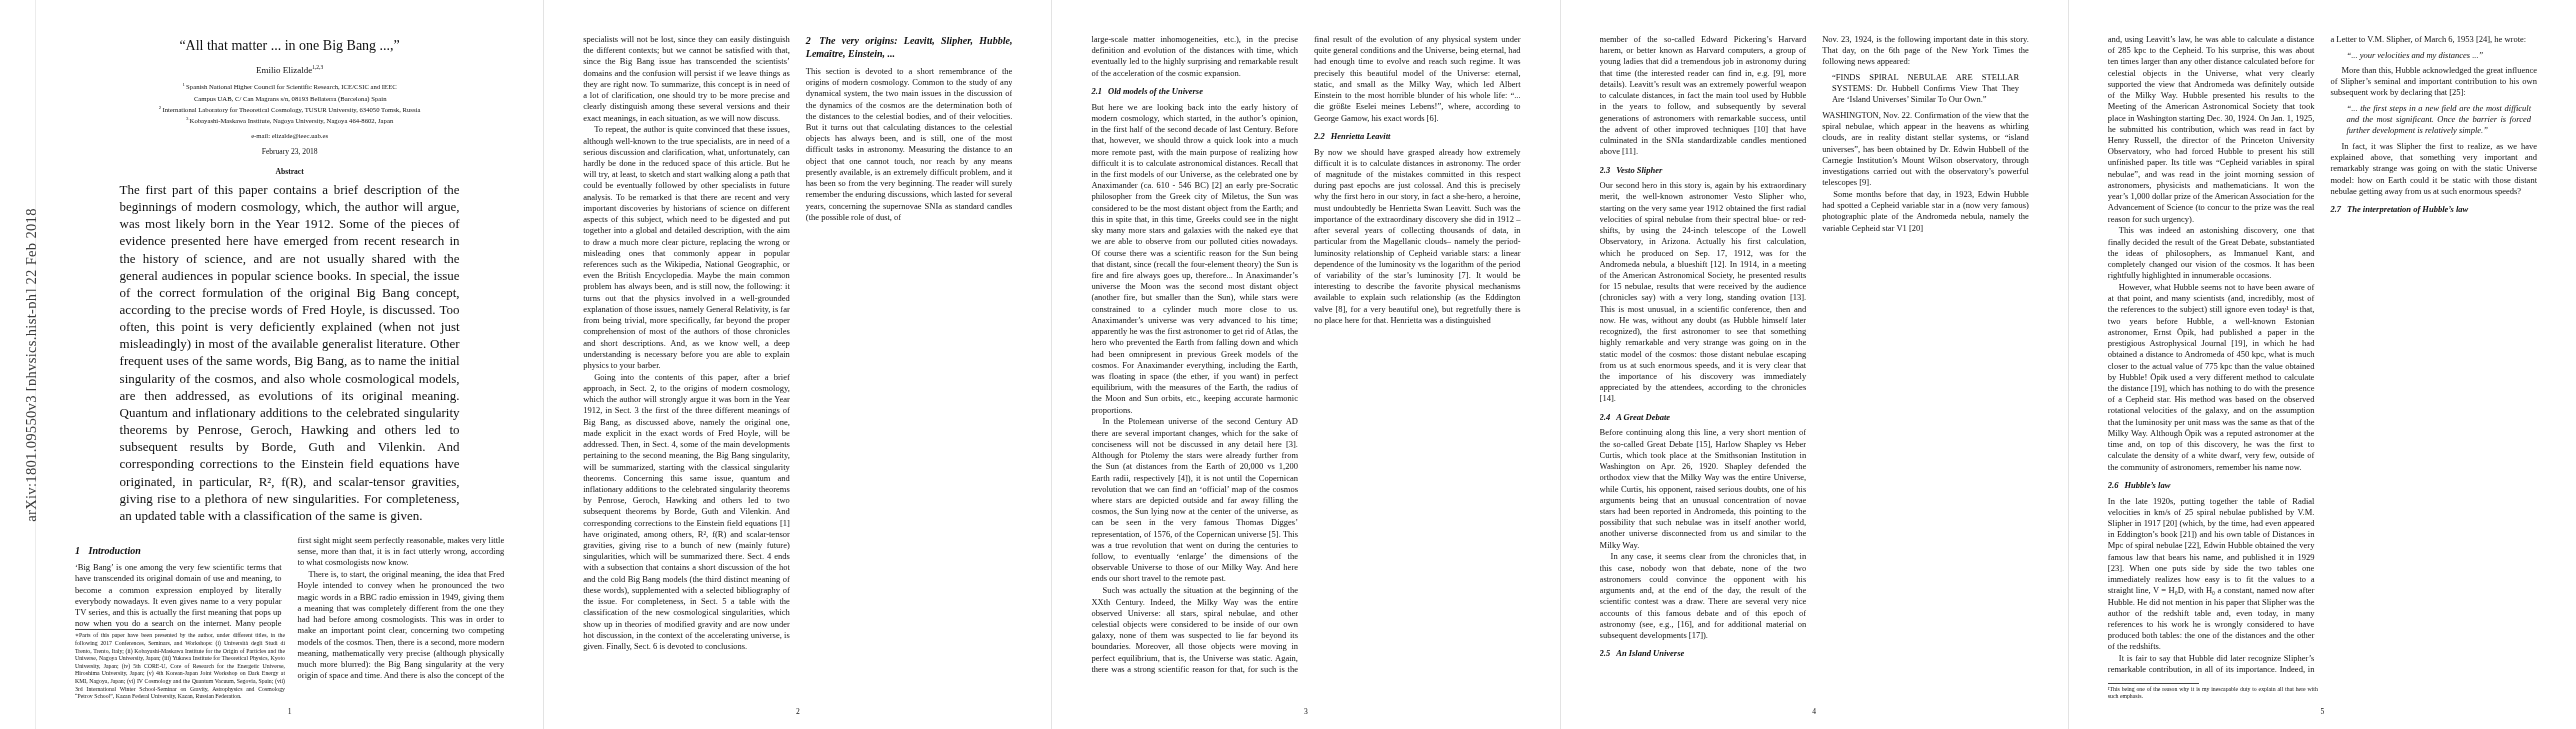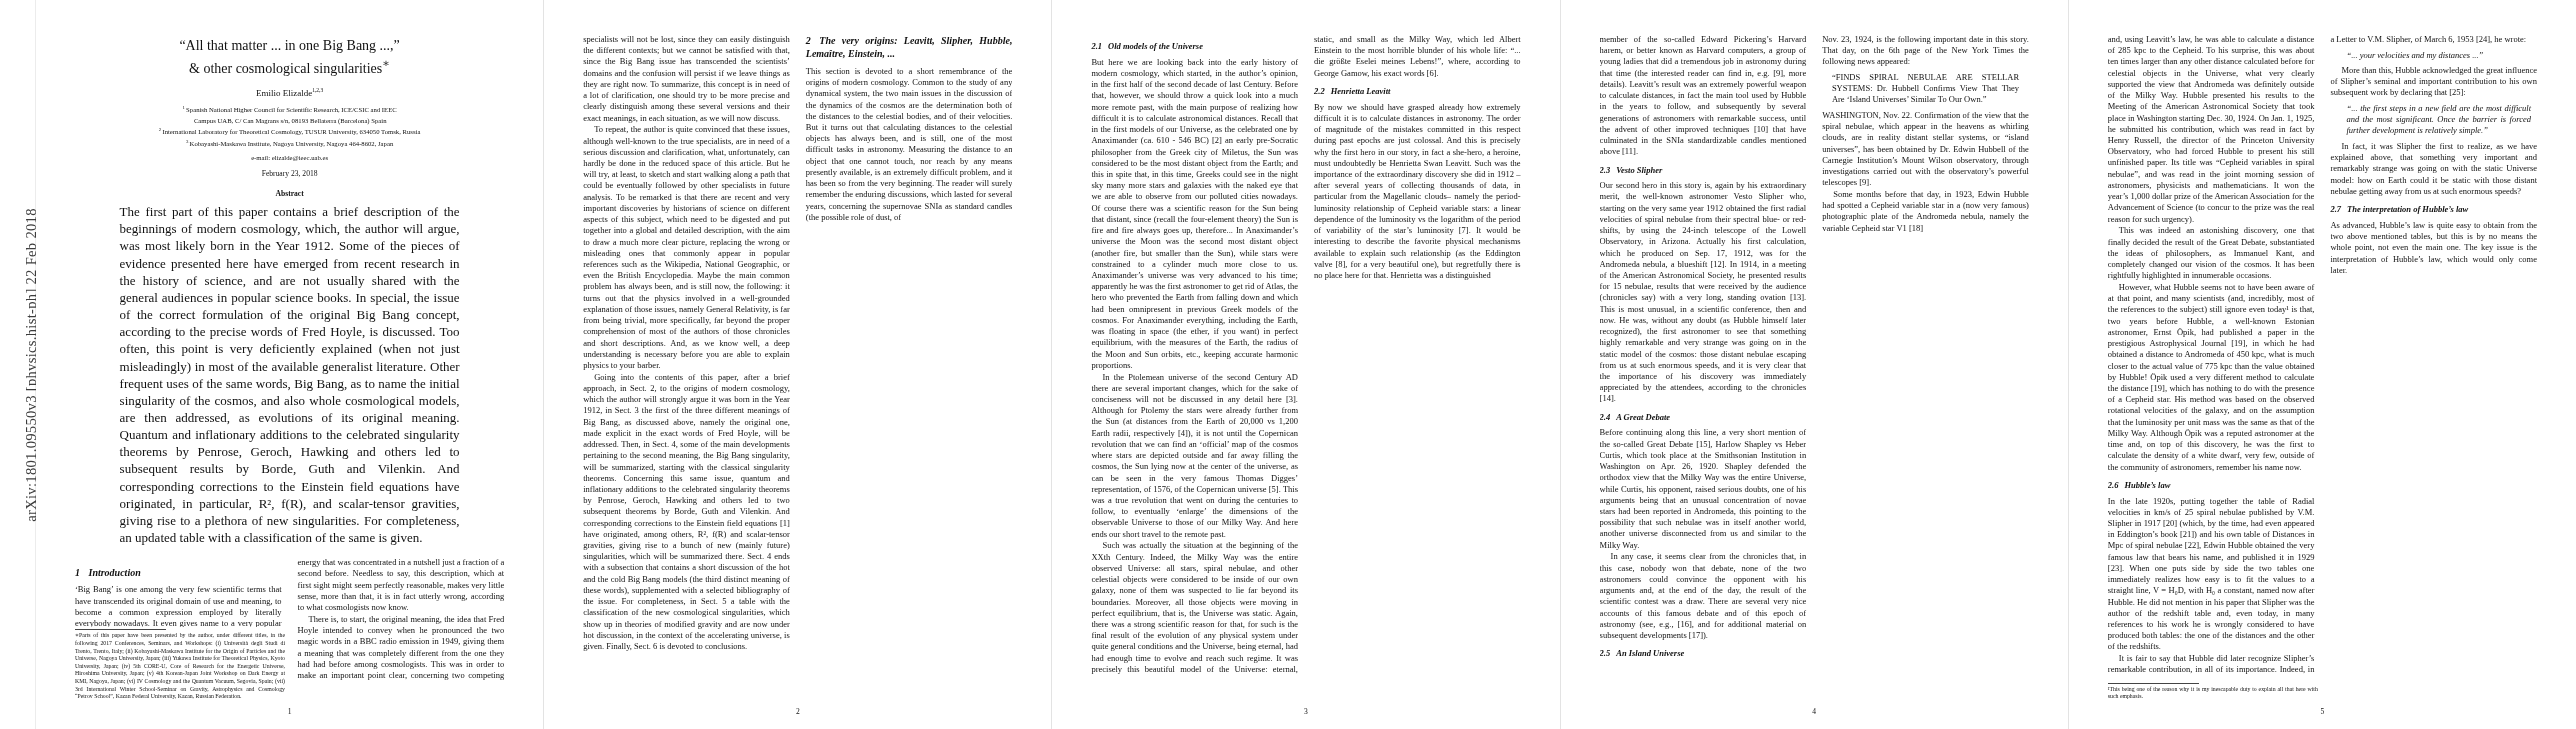--- a/index.html
+++ b/index.html
@@ -52,21 +52,20 @@
   <div class="stamp-zone">
     <div class="arxiv-stamp">arXiv:1801.09550v3  [physics.hist-ph]  22 Feb 2018</div>
   </div>
 
   <div class="pages">
 
     <div class="page">
       <div class="p1-header">
         <div class="paper-title">
           <div>“All that matter ... in one Big Bang ...,”</div>
-          <div><span>&amp; other cosmological singularities</span><sup>∗</sup></div>
         </div>
         <div class="paper-author">
           <span>Emilio Elizalde</span><sup>1,2,3</sup>
         </div>
         <div class="affils">
             <div class="affil"><sup>1</sup><span>Spanish National Higher Council for Scientific Research, ICE/CSIC and IEEC</span></div>
             <div class="affil"><sup></sup><span>Campus UAB, C/ Can Magrans s/n, 08193 Bellaterra (Barcelona) Spain</span></div>
             <div class="affil"><sup>2</sup><span>International Laboratory for Theoretical Cosmology, TUSUR University, 634050 Tomsk, Russia</span></div>
             <div class="affil"><sup>3</sup><span>Kobayashi-Maskawa Institute, Nagoya University, Nagoya 464-8602, Japan</span></div>
           </div>
@@ -94,20 +93,21 @@
           <p>To repeat, the author is quite convinced that these issues, although well-known to the true specialists, are in need of a serious discussion and clarification, what, unfortunately, can hardly be done in the reduced space of this article. But he will try, at least, to sketch and start walking along a path that could be eventually followed by other specialists in future analysis. To be remarked is that there are recent and very important discoveries by historians of science on different aspects of this subject, which need to be digested and put together into a global and detailed description, with the aim to draw a much more clear picture, replacing the wrong or misleading ones that commonly appear in popular references such as the Wikipedia, National Geographic, or even the British Encyclopedia. Maybe the main common problem has always been, and is still now, the following: it turns out that the physics involved in a well-grounded explanation of those issues, namely General Relativity, is far from being trivial, more specifically, far beyond the proper comprehension of most of the authors of those chronicles and short descriptions. And, as we know well, a deep understanding is necessary before you are able to explain physics to your barber.</p>
           <p>Going into the contents of this paper, after a brief approach, in Sect. 2, to the origins of modern cosmology, which the author will strongly argue it was born in the Year 1912, in Sect. 3 the first of the three different meanings of Big Bang, as discussed above, namely the original one, made explicit in the exact words of Fred Hoyle, will be addressed. Then, in Sect. 4, some of the main developments pertaining to the second meaning, the Big Bang singularity, will be summarized, starting with the classical singularity theorems. Concerning this same issue, quantum and inflationary additions to the celebrated singularity theorems by Penrose, Geroch, Hawking and others led to two subsequent theorems by Borde, Guth and Vilenkin. And corresponding corrections to the Einstein field equations [1] have originated, among others, R², f(R) and scalar-tensor gravities, giving rise to a bunch of new (mainly future) singularities, which will be summarized there. Sect. 4 ends with a subsection that contains a short discussion of the hot and the cold Big Bang models (the third distinct meaning of these words), supplemented with a selected bibliography of the issue. For completeness, in Sect. 5 a table with the classification of the new cosmological singularities, which show up in theories of modified gravity and are now under hot discussion, in the context of the accelerating universe, is given. Finally, Sect. 6 is devoted to conclusions.</p>
           <div class="sec h1"><span class="num">2</span><span>The very origins: Leavitt, Slipher, Hubble, Lemaître, Einstein, ...</span></div>
           <p class="noind">This section is devoted to a short remembrance of the origins of modern cosmology. Common to the study of any dynamical system, the two main issues in the discussion of the dynamics of the cosmos are the determination both of the distances to the celestial bodies, and of their velocities. But it turns out that calculating distances to the celestial objects has always been, and is still, one of the most difficult tasks in astronomy. Measuring the distance to an object that one cannot touch, nor reach by any means presently available, is an extremely difficult problem, and it has been so from the very beginning. The reader will surely remember the enduring discussions, which lasted for several years, concerning the supernovae SNIa as standard candles (the possible role of dust, of</p>
         </div>
       <div class="page-number">2</div>
     </div>
 
     <div class="page">
       <div class="cols">
+          <p class="noind">large-scale matter inhomogeneities, etc.), in the precise definition and evolution of the distances with time, which eventually led to the highly surprising and remarkable result of the acceleration of the cosmic expansion.</p>
           <div class="sec h2"><span class="num">2.1</span><span>Old models of the Universe</span></div>
           <p class="noind">But here we are looking back into the early history of modern cosmology, which started, in the author’s opinion, in the first half of the second decade of last Century. Before that, however, we should throw a quick look into a much more remote past, with the main purpose of realizing how difficult it is to calculate astronomical distances. Recall that in the first models of our Universe, as the celebrated one by Anaximander (ca. 610 - 546 BC) [2] an early pre-Socratic philosopher from the Greek city of Miletus, the Sun was considered to be the most distant object from the Earth; and this in spite that, in this time, Greeks could see in the night sky many more stars and galaxies with the naked eye that we are able to observe from our polluted cities nowadays. Of course there was a scientific reason for the Sun being that distant, since (recall the four-element theory) the Sun is fire and fire always goes up, therefore... In Anaximander’s universe the Moon was the second most distant object (another fire, but smaller than the Sun), while stars were constrained to a cylinder much more close to us. Anaximander’s universe was very advanced to his time; apparently he was the first astronomer to get rid of Atlas, the hero who prevented the Earth from falling down and which had been omnipresent in previous Greek models of the cosmos. For Anaximander everything, including the Earth, was floating in space (the ether, if you want) in perfect equilibrium, with the measures of the Earth, the radius of the Moon and Sun orbits, etc., keeping accurate harmonic proportions.</p>
           <p>In the Ptolemean universe of the second Century AD there are several important changes, which for the sake of conciseness will not be discussed in any detail here [3]. Although for Ptolemy the stars were already further from the Sun (at distances from the Earth of 20,000 vs 1,200 Earth radii, respectively [4]), it is not until the Copernican revolution that we can find an ‘official’ map of the cosmos where stars are depicted outside and far away filling the cosmos, the Sun lying now at the center of the universe, as can be seen in the very famous Thomas Digges’ representation, of 1576, of the Copernican universe [5]. This was a true revolution that went on during the centuries to follow, to eventually ‘enlarge’ the dimensions of the observable Universe to those of our Milky Way. And here ends our short travel to the remote past.</p>
           <p>Such was actually the situation at the beginning of the XXth Century. Indeed, the Milky Way was the entire observed Universe: all stars, spiral nebulae, and other celestial objects were considered to be inside of our own galaxy, none of them was suspected to lie far beyond its boundaries. Moreover, all those objects were moving in perfect equilibrium, that is, the Universe was static. Again, there was a strong scientific reason for that, for such is the final result of the evolution of any physical system under quite general conditions and the Universe, being eternal, had had enough time to evolve and reach such regime. It was precisely this beautiful model of the Universe: eternal, static, and small as the Milky Way, which led Albert Einstein to the most horrible blunder of his whole life: “... die größte Eselei meines Lebens!”, where, according to George Gamow, his exact words [6].</p>
           <div class="sec h2"><span class="num">2.2</span><span>Henrietta Leavitt</span></div>
           <p class="noind">By now we should have grasped already how extremely difficult it is to calculate distances in astronomy. The order of magnitude of the mistakes committed in this respect during past epochs are just colossal. And this is precisely why the first hero in our story, in fact a she-hero, a heroine, must undoubtedly be Henrietta Swan Leavitt. Such was the importance of the extraordinary discovery she did in 1912 –after several years of collecting thousands of data, in particular from the Magellanic clouds– namely the period-luminosity relationship of Cepheid variable stars: a linear dependence of the luminosity vs the logarithm of the period of variability of the star’s luminosity [7]. It would be interesting to describe the favorite physical mechanisms available to explain such relationship (as the Eddington valve [8], for a very beautiful one), but regretfully there is no place here for that. Henrietta was a distinguished</p>
         </div>
       <div class="page-number">3</div>
     </div>
 
@@ -116,39 +116,38 @@
           <p class="noind">member of the so-called Edward Pickering’s Harvard harem, or better known as Harvard computers, a group of young ladies that did a tremendous job in astronomy during that time (the interested reader can find in, e.g. [9], more details). Leavitt’s result was an extremely powerful weapon to calculate distances, in fact the main tool used by Hubble in the years to follow, and subsequently by several generations of astronomers with remarkable success, until the advent of other improved techniques [10] that have culminated in the SNIa standardizable candles mentioned above [11].</p>
           <div class="sec h2"><span class="num">2.3</span><span>Vesto Slipher</span></div>
           <p class="noind">Our second hero in this story is, again by his extraordinary merit, the well-known astronomer Vesto Slipher who, starting on the very same year 1912 obtained the first radial velocities of spiral nebulae from their spectral blue- or red-shifts, by using the 24-inch telescope of the Lowell Observatory, in Arizona. Actually his first calculation, which he produced on Sep. 17, 1912, was for the Andromeda nebula, a blueshift [12]. In 1914, in a meeting of the American Astronomical Society, he presented results for 15 nebulae, results that were received by the audience (chronicles say) with a very long, standing ovation [13]. This is most unusual, in a scientific conference, then and now. He was, without any doubt (as Hubble himself later recognized), the first astronomer to see that something highly remarkable and very strange was going on in the static model of the cosmos: those distant nebulae escaping from us at such enormous speeds, and it is very clear that the importance of his discovery was immediately appreciated by the attendees, according to the chronicles [14].</p>
           <div class="sec h2"><span class="num">2.4</span><span>A Great Debate</span></div>
           <p class="noind">Before continuing along this line, a very short mention of the so-called Great Debate [15], Harlow Shapley vs Heber Curtis, which took place at the Smithsonian Institution in Washington on Apr. 26, 1920. Shapley defended the orthodox view that the Milky Way was the entire Universe, while Curtis, his opponent, raised serious doubts, one of his arguments being that an unusual concentration of novae stars had been reported in Andromeda, this pointing to the possibility that such nebulae was in itself another world, another universe disconnected from us and similar to the Milky Way.</p>
           <p>In any case, it seems clear from the chronicles that, in this case, nobody won that debate, none of the two astronomers could convince the opponent with his arguments and, at the end of the day, the result of the scientific contest was a draw. There are several very nice accounts of this famous debate and of this epoch of astronomy (see, e.g., [16], and for additional material on subsequent developments [17]).</p>
           <div class="sec h2"><span class="num">2.5</span><span>An Island Universe</span></div>
           <p class="noind">Nov. 23, 1924, is the following important date in this story. That day, on the 6th page of the New York Times the following news appeared:</p>
           <div class="qcaps">“FINDS SPIRAL NEBULAE ARE STELLAR SYSTEMS: Dr. Hubbell Confirms View That They Are ‘Island Universes’ Similar To Our Own.”</div>
           <p class="noind">WASHINGTON, Nov. 22. Confirmation of the view that the spiral nebulae, which appear in the heavens as whirling clouds, are in reality distant stellar systems, or “island universes”, has been obtained by Dr. Edwin Hubbell of the Carnegie Institution’s Mount Wilson observatory, through investigations carried out with the observatory’s powerful telescopes [9].</p>
-          <p>Some months before that day, in 1923, Edwin Hubble had spotted a Cepheid variable star in a (now very famous) photographic plate of the Andromeda nebula, namely the variable Cepheid star V1 [18]</p>
+          <p>Some months before that day, in 1923, Edwin Hubble had spotted a Cepheid variable star in a (now very famous) photographic plate of the Andromeda nebula, namely the variable Cepheid star V1 [20]</p>
         </div>
       <div class="page-number">4</div>
     </div>
 
     <div class="page">
       <div class="cols">
           <p class="noind">and, using Leavitt’s law, he was able to calculate a distance of 285 kpc to the Cepheid. To his surprise, this was about ten times larger than any other distance calculated before for celestial objects in the Universe, what very clearly supported the view that Andromeda was definitely outside of the Milky Way. Hubble presented his results to the Meeting of the American Astronomical Society that took place in Washington starting Dec. 30, 1924. On Jan. 1, 1925, he submitted his contribution, which was read in fact by Henry Russell, the director of the Princeton University Observatory, who had forced Hubble to present his still unfinished paper. Its title was “Cepheid variables in spiral nebulae”, and was read in the joint morning session of astronomers, physicists and mathematicians. It won the year’s 1,000 dollar prize of the American Association for the Advancement of Science (to concur to the prize was the real reason for such urgency).</p>
           <p>This was indeed an astonishing discovery, one that finally decided the result of the Great Debate, substantiated the ideas of philosophers, as Immanuel Kant, and completely changed our vision of the cosmos. It has been rightfully highlighted in innumerable occasions.</p>
           <p>However, what Hubble seems not to have been aware of at that point, and many scientists (and, incredibly, most of the references to the subject) still ignore even today¹ is that, two years before Hubble, a well-known Estonian astronomer, Ernst Öpik, had published a paper in the prestigious Astrophysical Journal [19], in which he had obtained a distance to Andromeda of 450 kpc, what is much closer to the actual value of 775 kpc than the value obtained by Hubble! Öpik used a very different method to calculate the distance [19], which has nothing to do with the presence of a Cepheid star. His method was based on the observed rotational velocities of the galaxy, and on the assumption that the luminosity per unit mass was the same as that of the Milky Way. Although Öpik was a reputed astronomer at the time and, on top of this discovery, he was the first to calculate the density of a white dwarf, very few, outside of the community of astronomers, remember his name now.</p>
           <div class="sec h2"><span class="num">2.6</span><span>Hubble’s law</span></div>
           <p class="noind">In the late 1920s, putting together the table of Radial velocities in km/s of 25 spiral nebulae published by V.M. Slipher in 1917 [20] (which, by the time, had even appeared in Eddington’s book [21]) and his own table of Distances in Mpc of spiral nebulae [22], Edwin Hubble obtained the very famous law that bears his name, and published it in 1929 [23]. When one puts side by side the two tables one immediately realizes how easy is to fit the values to a straight line, V = H₀D, with H₀ a constant, named now after Hubble. He did not mention in his paper that Slipher was the author of the redshift table and, even today, in many references to his work he is wrongly considered to have produced both tables: the one of the distances and the other of the redshifts.</p>
           <p>It is fair to say that Hubble did later recognize Slipher’s remarkable contribution, in all of its importance. Indeed, in a Letter to V.M. Slipher, of March 6, 1953 [24], he wrote:</p>
           <div class="quote">“... your velocities and my distances ...”</div>
           <p>More than this, Hubble acknowledged the great influence of Slipher’s seminal and important contribution to his own subsequent work by declaring that [25]:</p>
           <div class="quote">“... the first steps in a new field are the most difficult and the most significant. Once the barrier is forced further development is relatively simple.”</div>
           <p>In fact, it was Slipher the first to realize, as we have explained above, that something very important and remarkably strange was going on with the static Universe model: how on Earth could it be static with those distant nebulae getting away from us at such enormous speeds?</p>
           <div class="sec h2"><span class="num">2.7</span><span>The interpretation of Hubble’s law</span></div>
-          <p class="noind">As advanced, Hubble’s law is quite easy to obtain from the two above mentioned tables, but this is by no means the whole point, not even the main one. The key issue is the interpretation of Hubble’s law, which would only come later.</p>
         </div>
       <div class="footnote">
         <div class="footnote-rule"></div>
         <div>¹This being one of the reason why it is my inescapable duty to explain all that here with such emphasis.</div>
       </div>
       <div class="page-number">5</div>
     </div>
 
   </div>
 </div>

